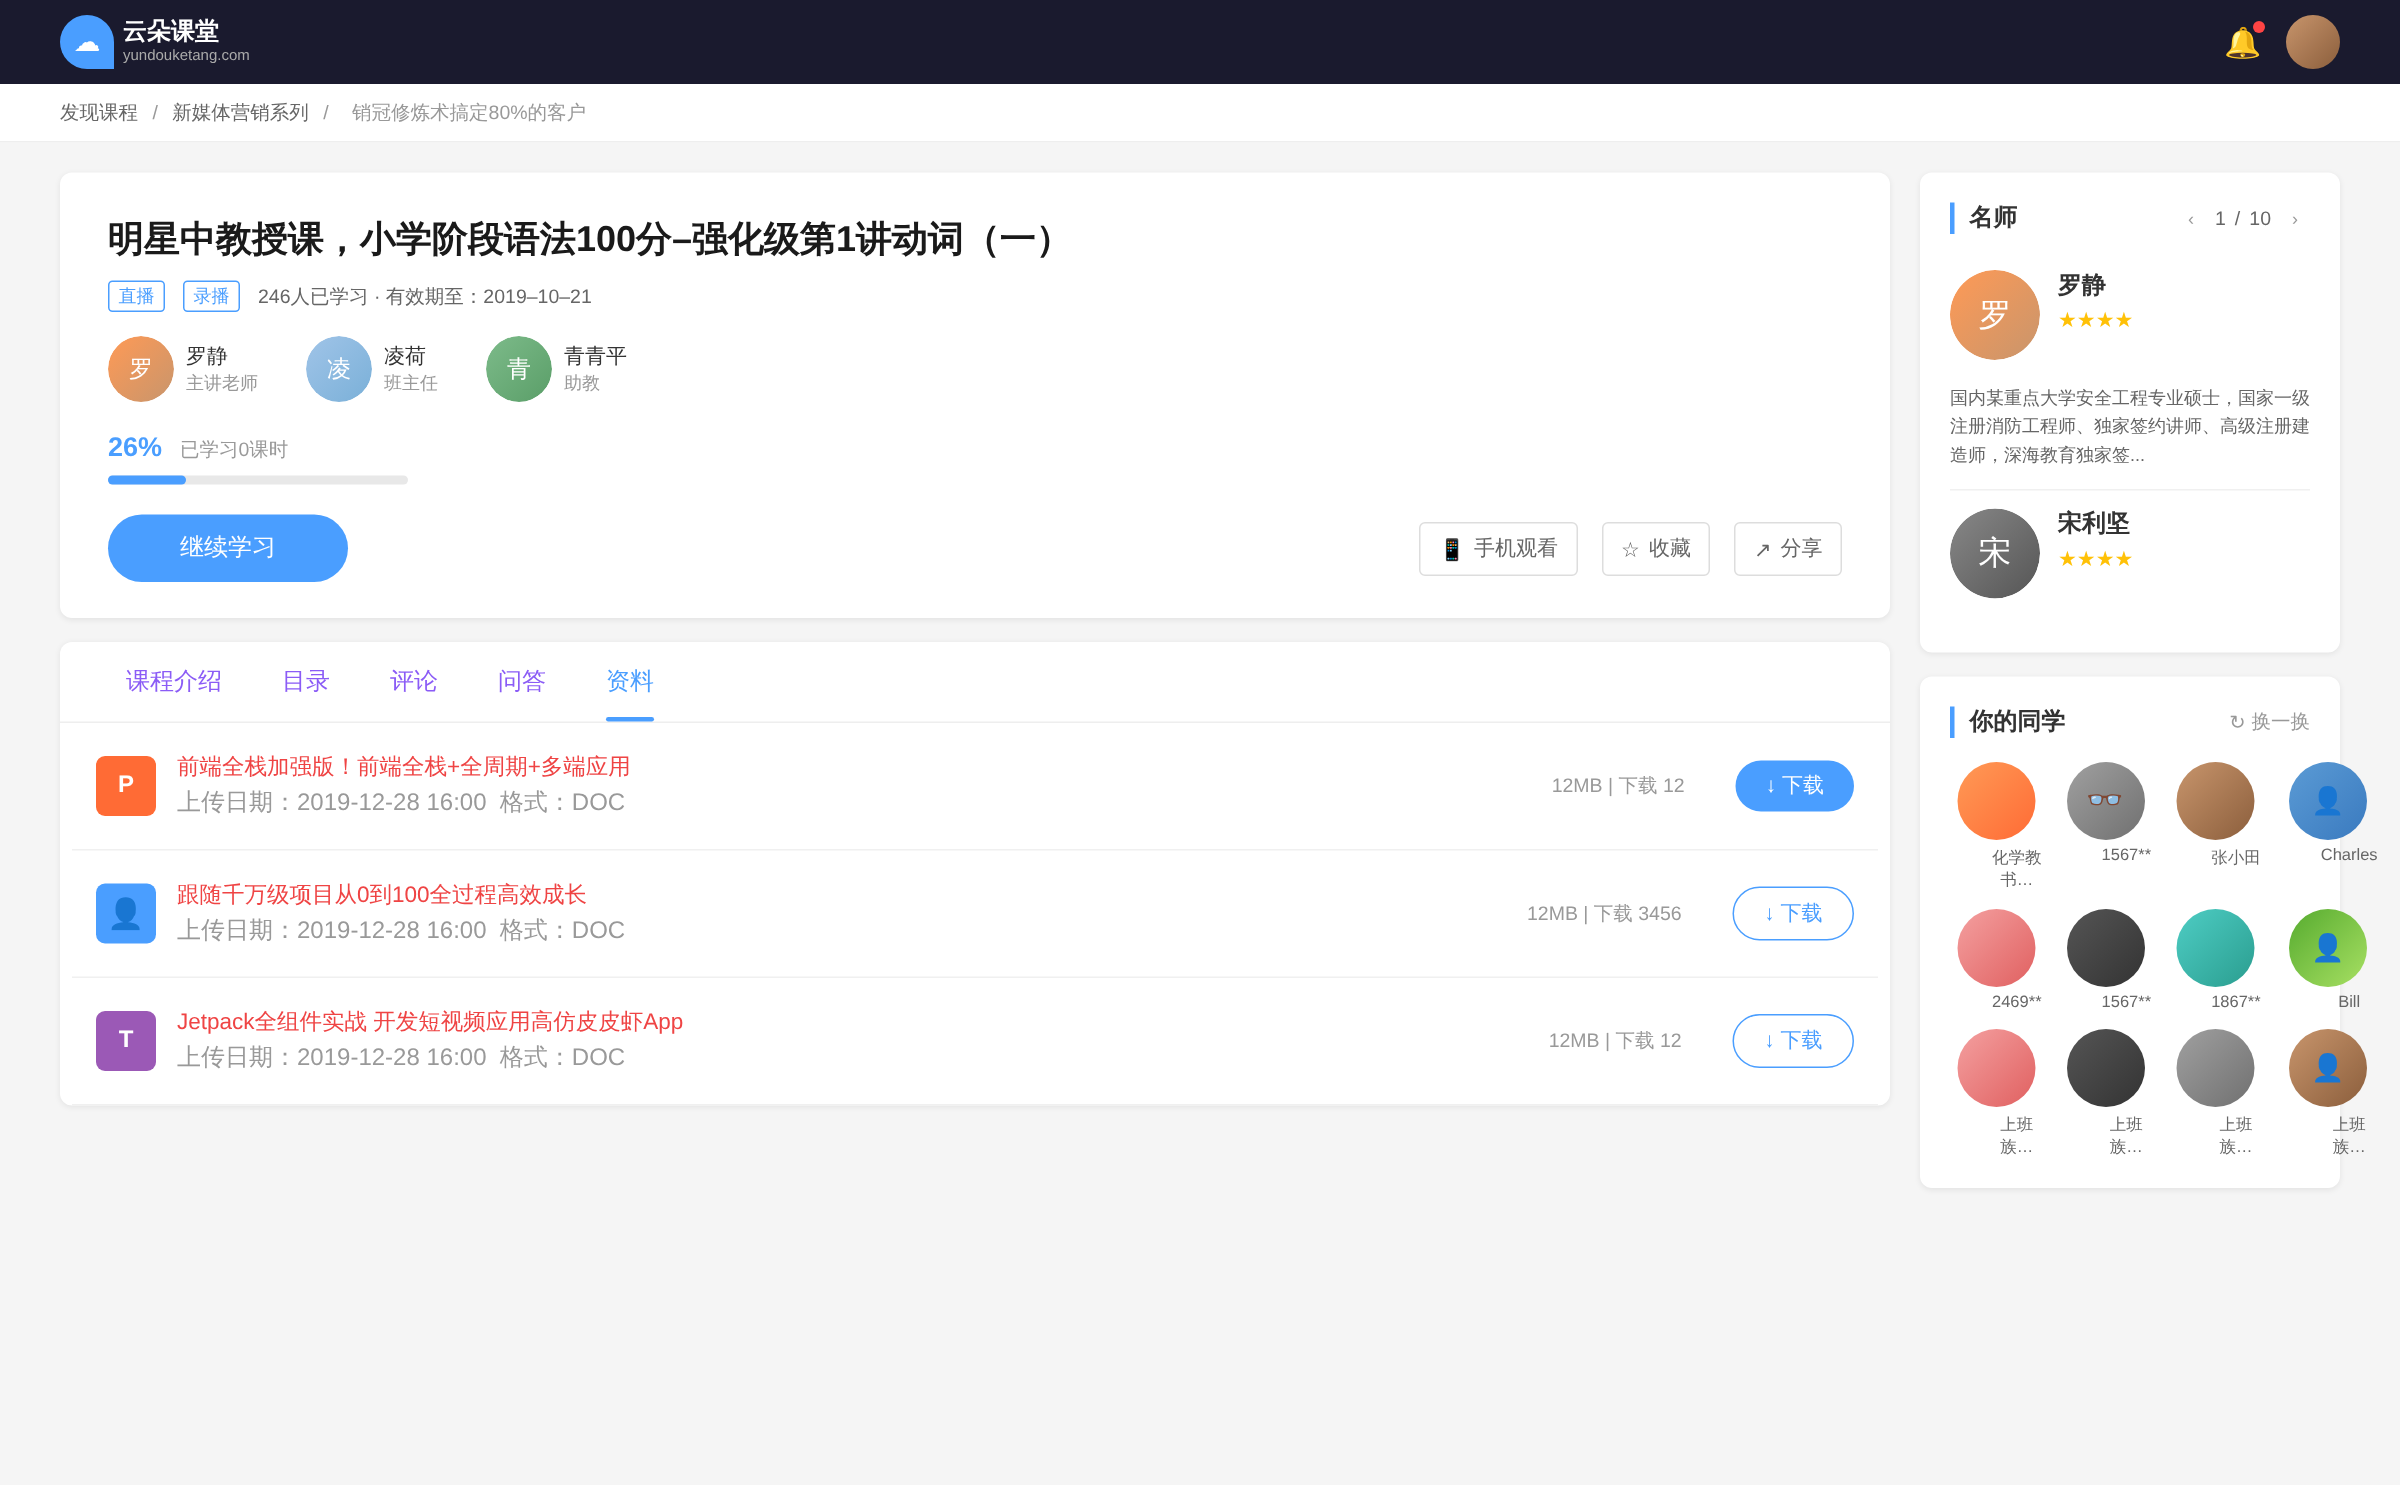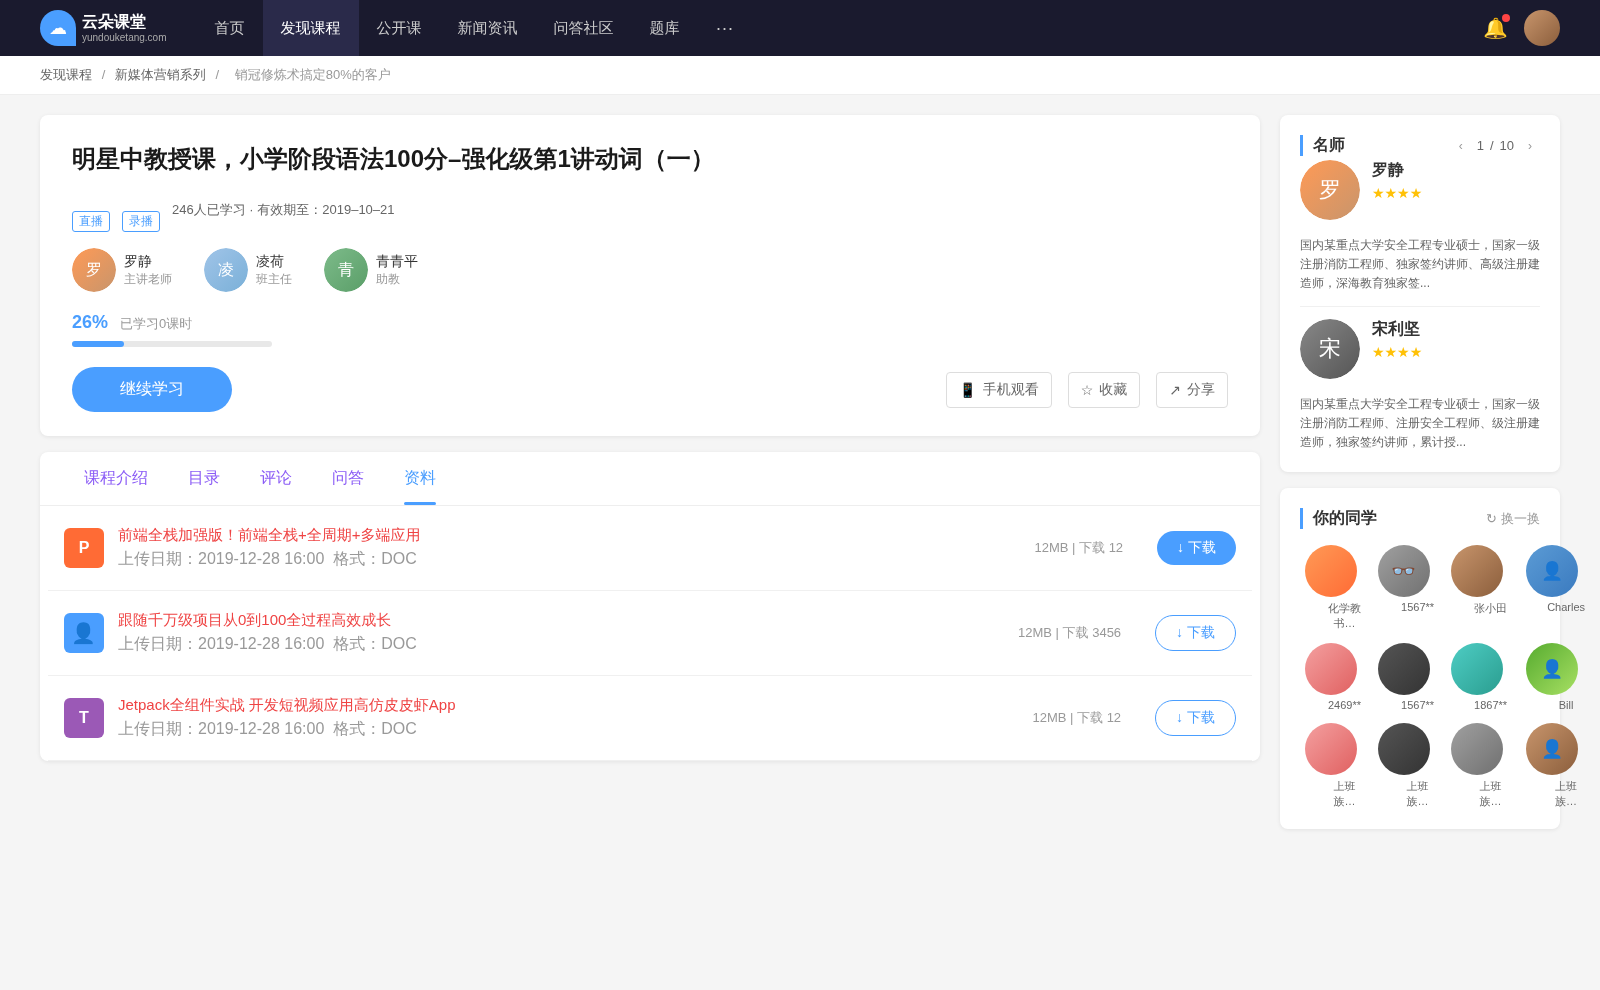--- a/index.html
+++ b/index.html
@@ -29,21 +29,21 @@
     
     .main { display: flex; padding: 20px 40px; gap: 20px; max-width: 1600px; }
 
     
     .left-panel { flex: 1; display: flex; flex-direction: column; gap: 16px; }
 
     
     .course-card { background: white; border-radius: 8px; padding: 28px 32px 24px; box-shadow: 0 1px 4px rgba(0,0,0,0.08); }
     .course-title { font-size: 24px; font-weight: bold; color: #1a1a1a; margin-bottom: 12px; }
     .course-meta { display: flex; align-items: center; gap: 12px; margin-bottom: 16px; }
-    .badge { display: inline-block; border: 1px solid; border-radius: 3px; padding: 1px 6px; font-size: 12px; margin-top: 24px; }
+    .badge { display: inline-block; border: 1px solid; border-radius: 3px; padding: 1px 6px; font-size: 12px; }
     .badge-live { border-color: #4a9eff; color: #4a9eff; }
     .badge-record { border-color: #4a9eff; color: #4a9eff; }
     .meta-text { color: #666; font-size: 13px; }
 
     .teachers { display: flex; gap: 32px; margin-bottom: 20px; }
     .teacher-item { display: flex; align-items: center; gap: 8px; }
     .teacher-avatar { width: 44px; height: 44px; border-radius: 50%; overflow: hidden; }
     .teacher-info { display: flex; flex-direction: column; }
     .teacher-name { font-size: 14px; font-weight: 500; color: #333; }
     .teacher-role { font-size: 12px; color: #999; }
@@ -78,21 +78,21 @@
     .file-meta { font-size: 16px; color: #999; }
     .file-stats { color: #999; font-size: 13px; margin-right: 20px; white-space: nowrap; }
     .btn-download { display: flex; align-items: center; gap: 6px; color: #4a9eff; border: 1px solid #4a9eff; border-radius: 20px; padding: 8px 20px; cursor: pointer; font-size: 14px; background: white; white-space: nowrap; }
     .btn-download-filled { background: #4a9eff; color: white; border: none; border-radius: 20px; padding: 8px 20px; cursor: pointer; font-size: 14px; display: flex; align-items: center; gap: 6px; white-space: nowrap; }
 
     
     .right-panel { width: 280px; display: flex; flex-direction: column; gap: 16px; flex-shrink: 0; }
 
     
     .teacher-card { background: white; border-radius: 8px; padding: 20px; box-shadow: 0 1px 4px rgba(0,0,0,0.08); }
-    .card-header { display: flex; align-items: center; justify-content: space-between; margin-bottom: 4px; }
+    .card-header { display: flex; align-items: center; justify-content: space-between; margin-bottom: 24px; }
     .card-title { font-size: 16px; font-weight: bold; color: #333; border-left: 3px solid #4a9eff; padding-left: 10px; }
     .pagination { display: flex; align-items: center; gap: 6px; font-size: 13px; color: #666; }
     .page-btn { width: 20px; height: 20px; display: flex; align-items: center; justify-content: center; cursor: pointer; color: #999; font-size: 12px; }
 
     .teacher-profile { display: flex; gap: 12px; margin-bottom: 16px; }
     .teacher-profile-avatar { width: 60px; height: 60px; border-radius: 50%; overflow: hidden; flex-shrink: 0; }
     .teacher-profile-info { flex: 1; }
     .teacher-profile-name { font-size: 16px; font-weight: bold; margin-bottom: 4px; }
     .stars { color: #ffc107; font-size: 14px; }
     .teacher-desc { font-size: 12px; color: #666; line-height: 1.6; }
@@ -122,29 +122,20 @@
 <body>
 
 <nav class="navbar">
   <div class="navbar-logo">
     <div class="logo-icon">☁</div>
     <div class="logo-text">
       <div class="logo-text-main">云朵课堂</div>
       <div style="font-size:10px;color:#aaa;">yundouketang.com</div>
     </div>
   </div>
-  <div class="nav-items">
-    <div class="nav-item">首页</div>
-    <div class="nav-item active">发现课程</div>
-    <div class="nav-item">公开课</div>
-    <div class="nav-item">新闻资讯</div>
-    <div class="nav-item">问答社区</div>
-    <div class="nav-item">题库</div>
-    <div class="nav-more">···</div>
-  </div>
   <div class="navbar-right">
     <div class="bell-icon">
       🔔
       <div class="bell-dot"></div>
     </div>
     <div class="avatar-circle">
       <div class="avatar-img av-brown"></div>
     </div>
   </div>
 </nav>
@@ -313,21 +304,20 @@
 
       <div class="teacher-profile">
         <div class="teacher-profile-avatar">
           <div style="width:100%;height:100%;background:linear-gradient(135deg,#888,#555);border-radius:50%;display:flex;align-items:center;justify-content:center;color:white;font-size:22px;">宋</div>
         </div>
         <div class="teacher-profile-info">
           <div class="teacher-profile-name">宋利坚</div>
           <div class="stars">★★★★</div>
         </div>
       </div>
-      <div class="teacher-desc">国内某重点大学安全工程专业硕士，国家一级注册消防工程师、注册安全工程师、级注册建造师，独家签约讲师，累计授...</div>
     </div>
 
     <div class="classmates-card">
       <div class="classmates-header">
         <div class="card-title">你的同学</div>
         <div class="refresh-btn">
           <span>↻</span>
           <span>换一换</span>
         </div>
       </div>

